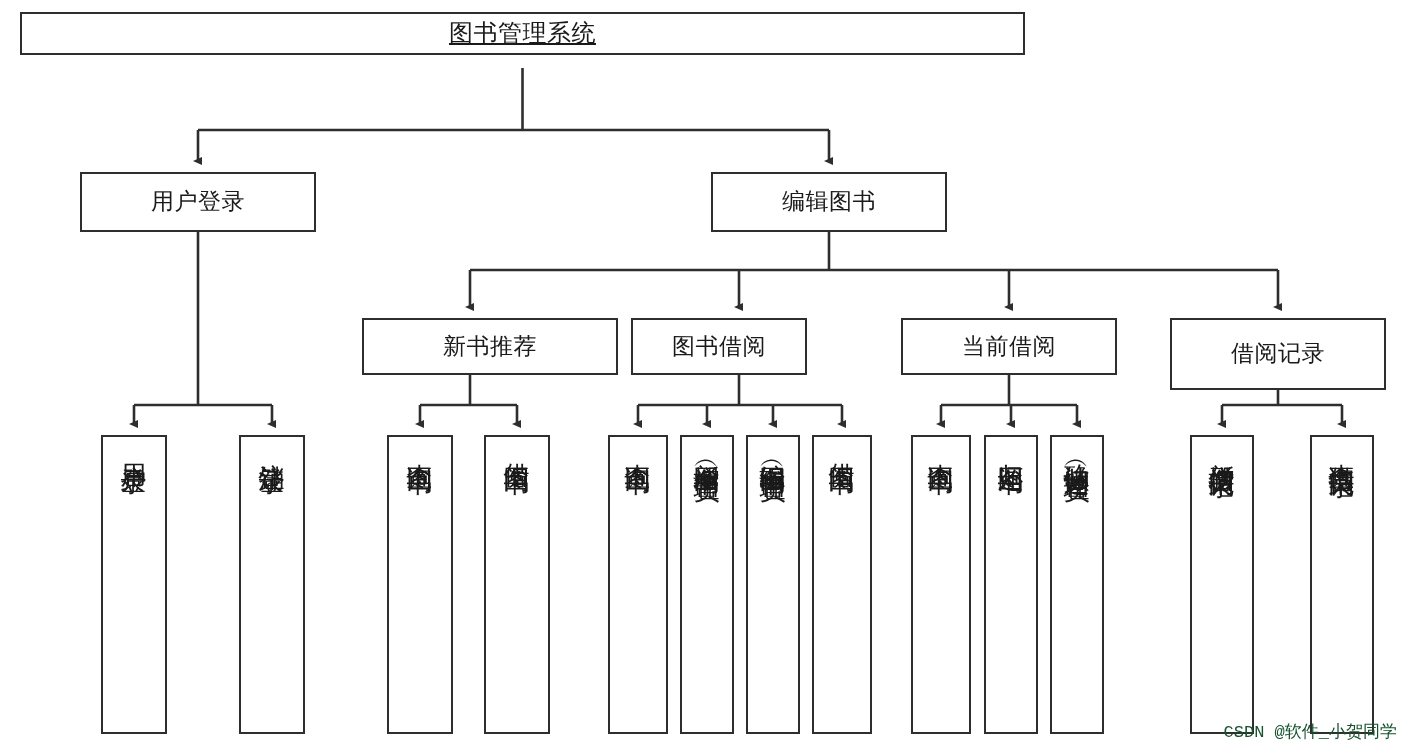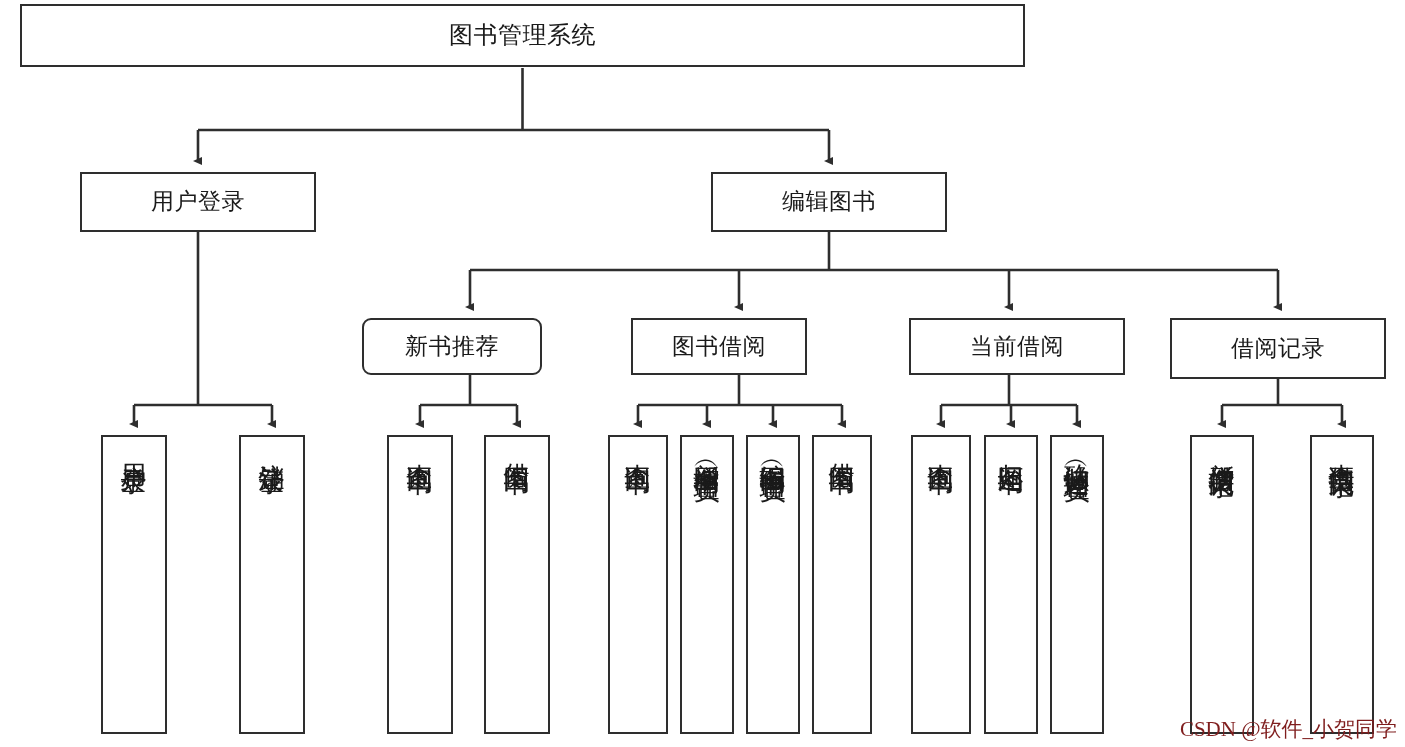--- a/index.html
+++ b/index.html
@@ -49,24 +49,24 @@
   .node.v .lbl{
     writing-mode:vertical-rl;
     text-orientation:upright;
     font-size:26px;
     line-height:1.0;
     letter-spacing:2px;
   }
   .watermark{
     position:absolute;
     right:8px;bottom:4px;
-    font-size:21px;
-    color:#7f1d1d;
+    font-size:17px;
+    color:#14532d;
     white-space:nowrap;
-    font-family:Liberation Serif, serif;
+    font-family:Liberation Mono, monospace;
   }
 </style>
 </head>
 <body>
 
 <div id="canvas">
   <svg class="links" id="links-layer" viewBox="0 0 1405 747" preserveAspectRatio="none" aria-hidden="true">
     <defs>
       <marker id="arrow" markerWidth="10" markerHeight="10" refX="5" refY="5" orient="auto" markerUnits="userSpaceOnUse">
         <path d="M1,1 L9,1 L5,10 Z" fill="#2e2e2e"></path>
@@ -102,39 +102,39 @@
         <path d="M941,405 L941,424" marker-end="url(#arrow)"></path>
         <path d="M1011,405 L1011,424" marker-end="url(#arrow)"></path>
         <path d="M1077,405 L1077,424" marker-end="url(#arrow)"></path>
         <path d="M1278,375 L1278,405"></path>
         <path d="M1222,405 L1342,405"></path>
         <path d="M1222,405 L1222,424" marker-end="url(#arrow)"></path>
         <path d="M1342,405 L1342,424" marker-end="url(#arrow)"></path>
       </g>
   </svg>
   <div id="nodes-layer">
-      <div class="node h root" style="left: 20px; top: 4px; width: 1005px; height: 63px;">
+      <div class="node h root" style="left: 20px; top: 12px; width: 1005px; height: 43px; text-decoration: underline;">
         <span class="lbl">图书管理系统</span>
       </div>
       <div class="node h" style="left: 80px; top: 172px; width: 236px; height: 60px;">
         <span class="lbl">用户登录</span>
       </div>
       <div class="node h" style="left: 711px; top: 172px; width: 236px; height: 60px;">
         <span class="lbl">编辑图书</span>
       </div>
-      <div class="node h" style="left: 362px; top: 318px; width: 180px; height: 57px; border-radius: 9px;">
+      <div class="node h" style="left: 362px; top: 318px; width: 256px; height: 57px;">
         <span class="lbl">新书推荐</span>
       </div>
       <div class="node h" style="left: 631px; top: 318px; width: 176px; height: 57px;">
         <span class="lbl">图书借阅</span>
       </div>
-      <div class="node h" style="left: 901px; top: 318px; width: 216px; height: 57px; margin-left: 8px;">
+      <div class="node h" style="left: 901px; top: 318px; width: 216px; height: 57px;">
         <span class="lbl">当前借阅</span>
       </div>
-      <div class="node h" style="left: 1170px; top: 318px; width: 216px; height: 61px;">
+      <div class="node h" style="left: 1170px; top: 318px; width: 216px; height: 72px;">
         <span class="lbl">借阅记录</span>
       </div>
       <div class="node v" style="left: 101px; top: 435px; width: 66px; height: 299px;">
         <span class="lbl">用户登录</span>
       </div>
       <div class="node v" style="left: 239px; top: 435px; width: 66px; height: 299px;">
         <span class="lbl">注销登录</span>
       </div>
       <div class="node v" style="left: 387px; top: 435px; width: 66px; height: 299px;">
         <span class="lbl">查询图书</span>

